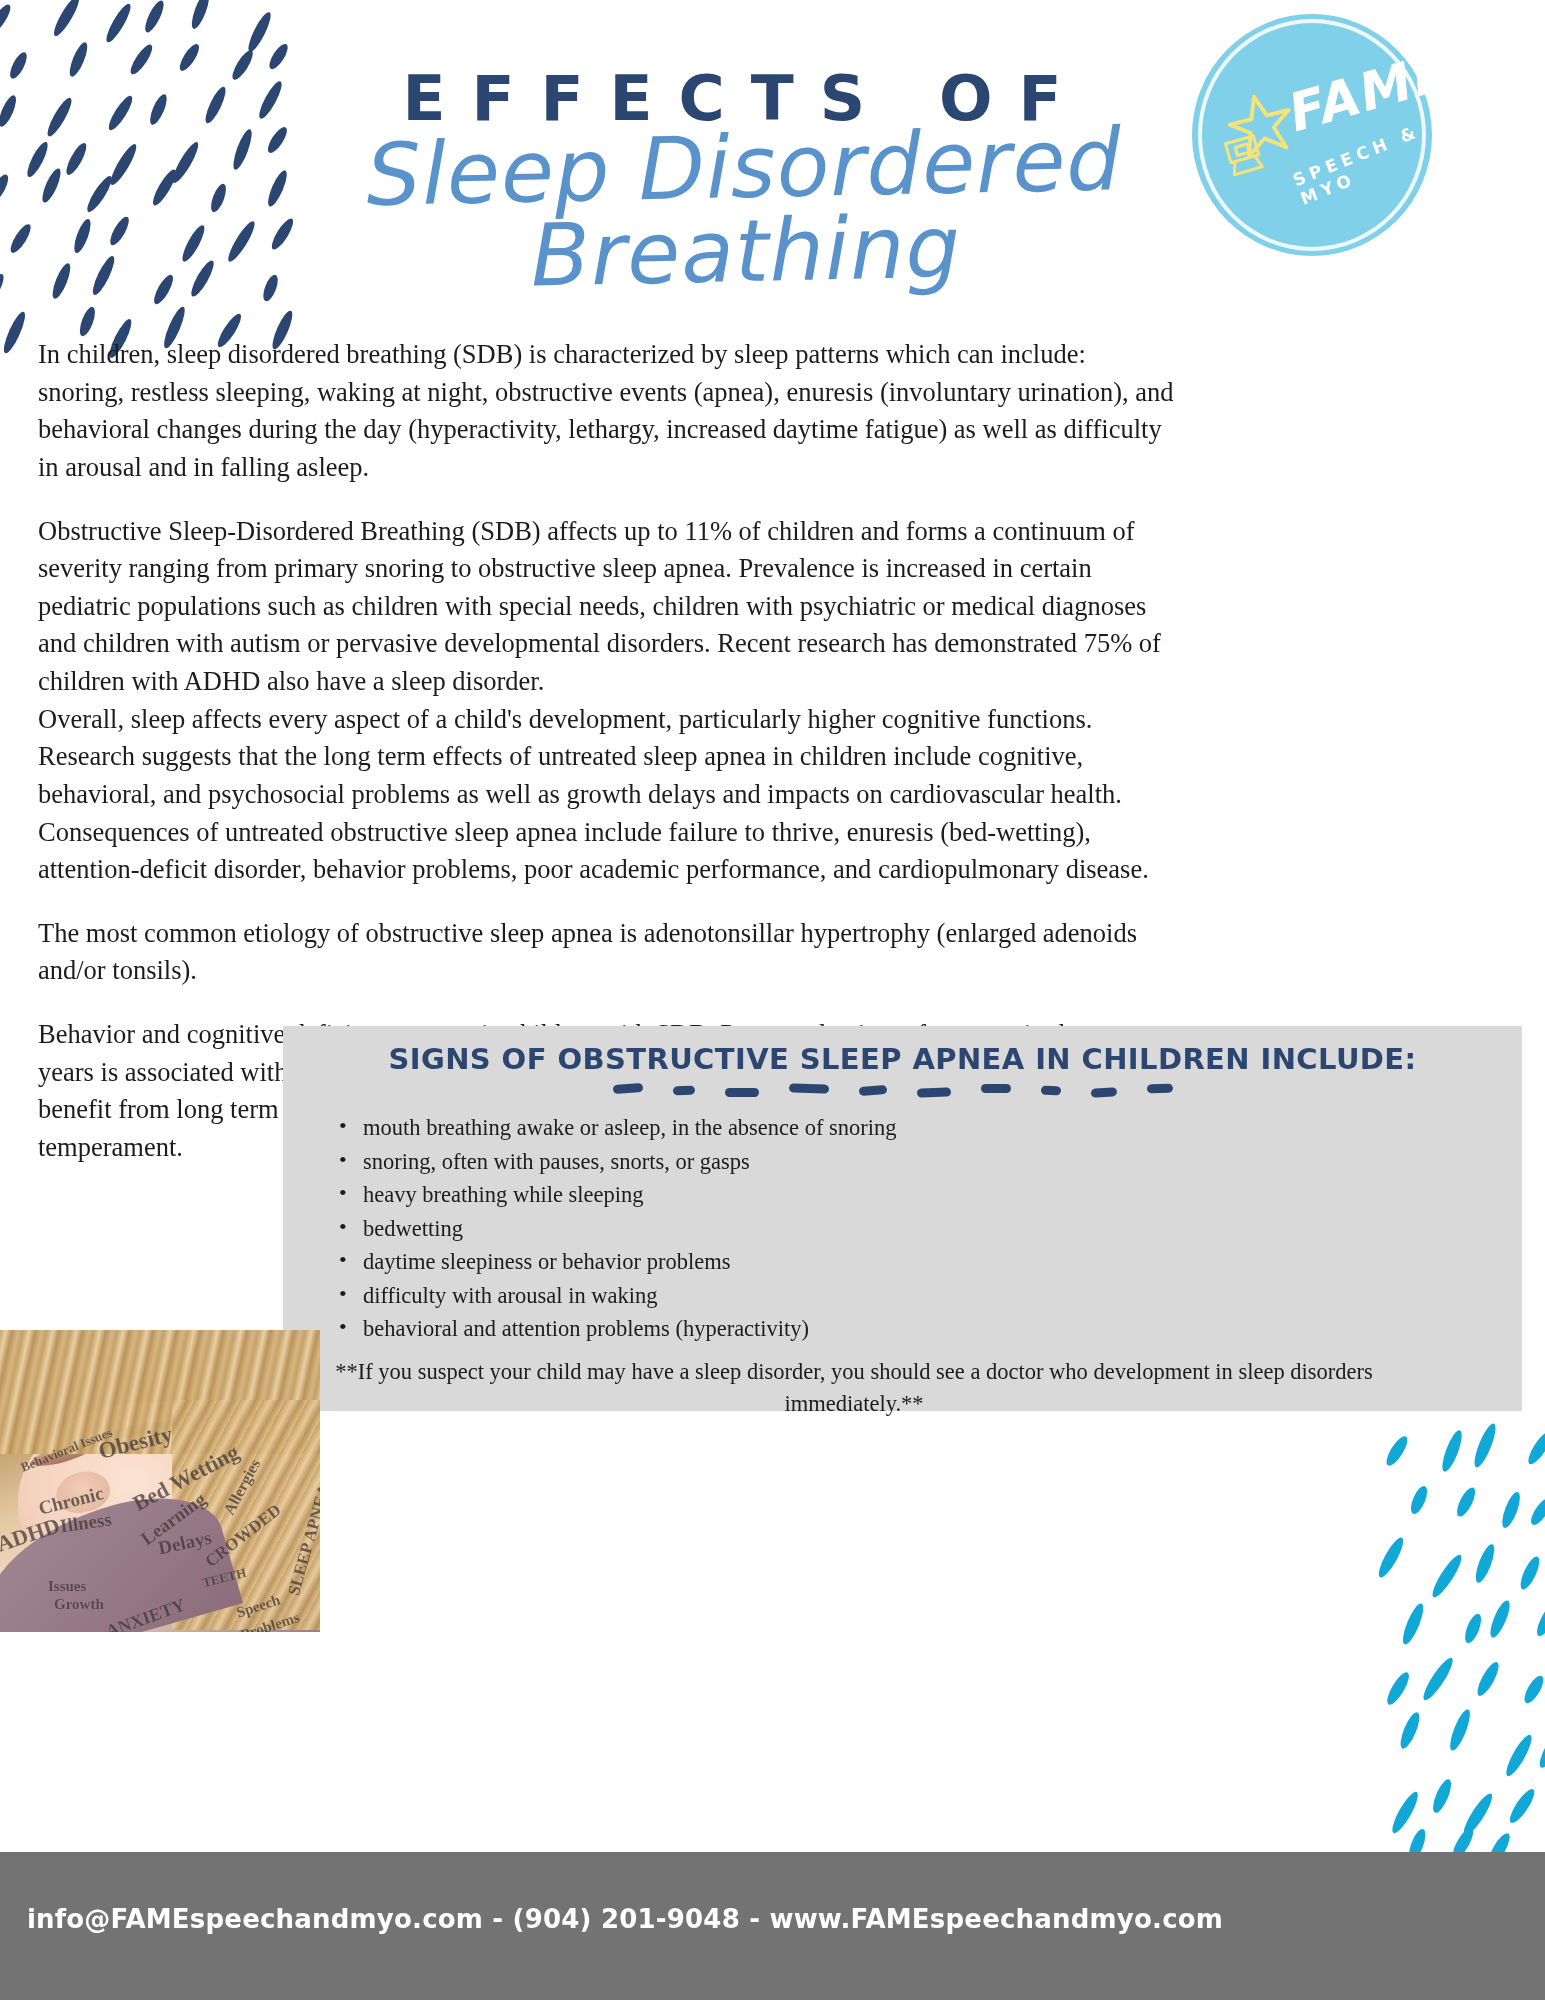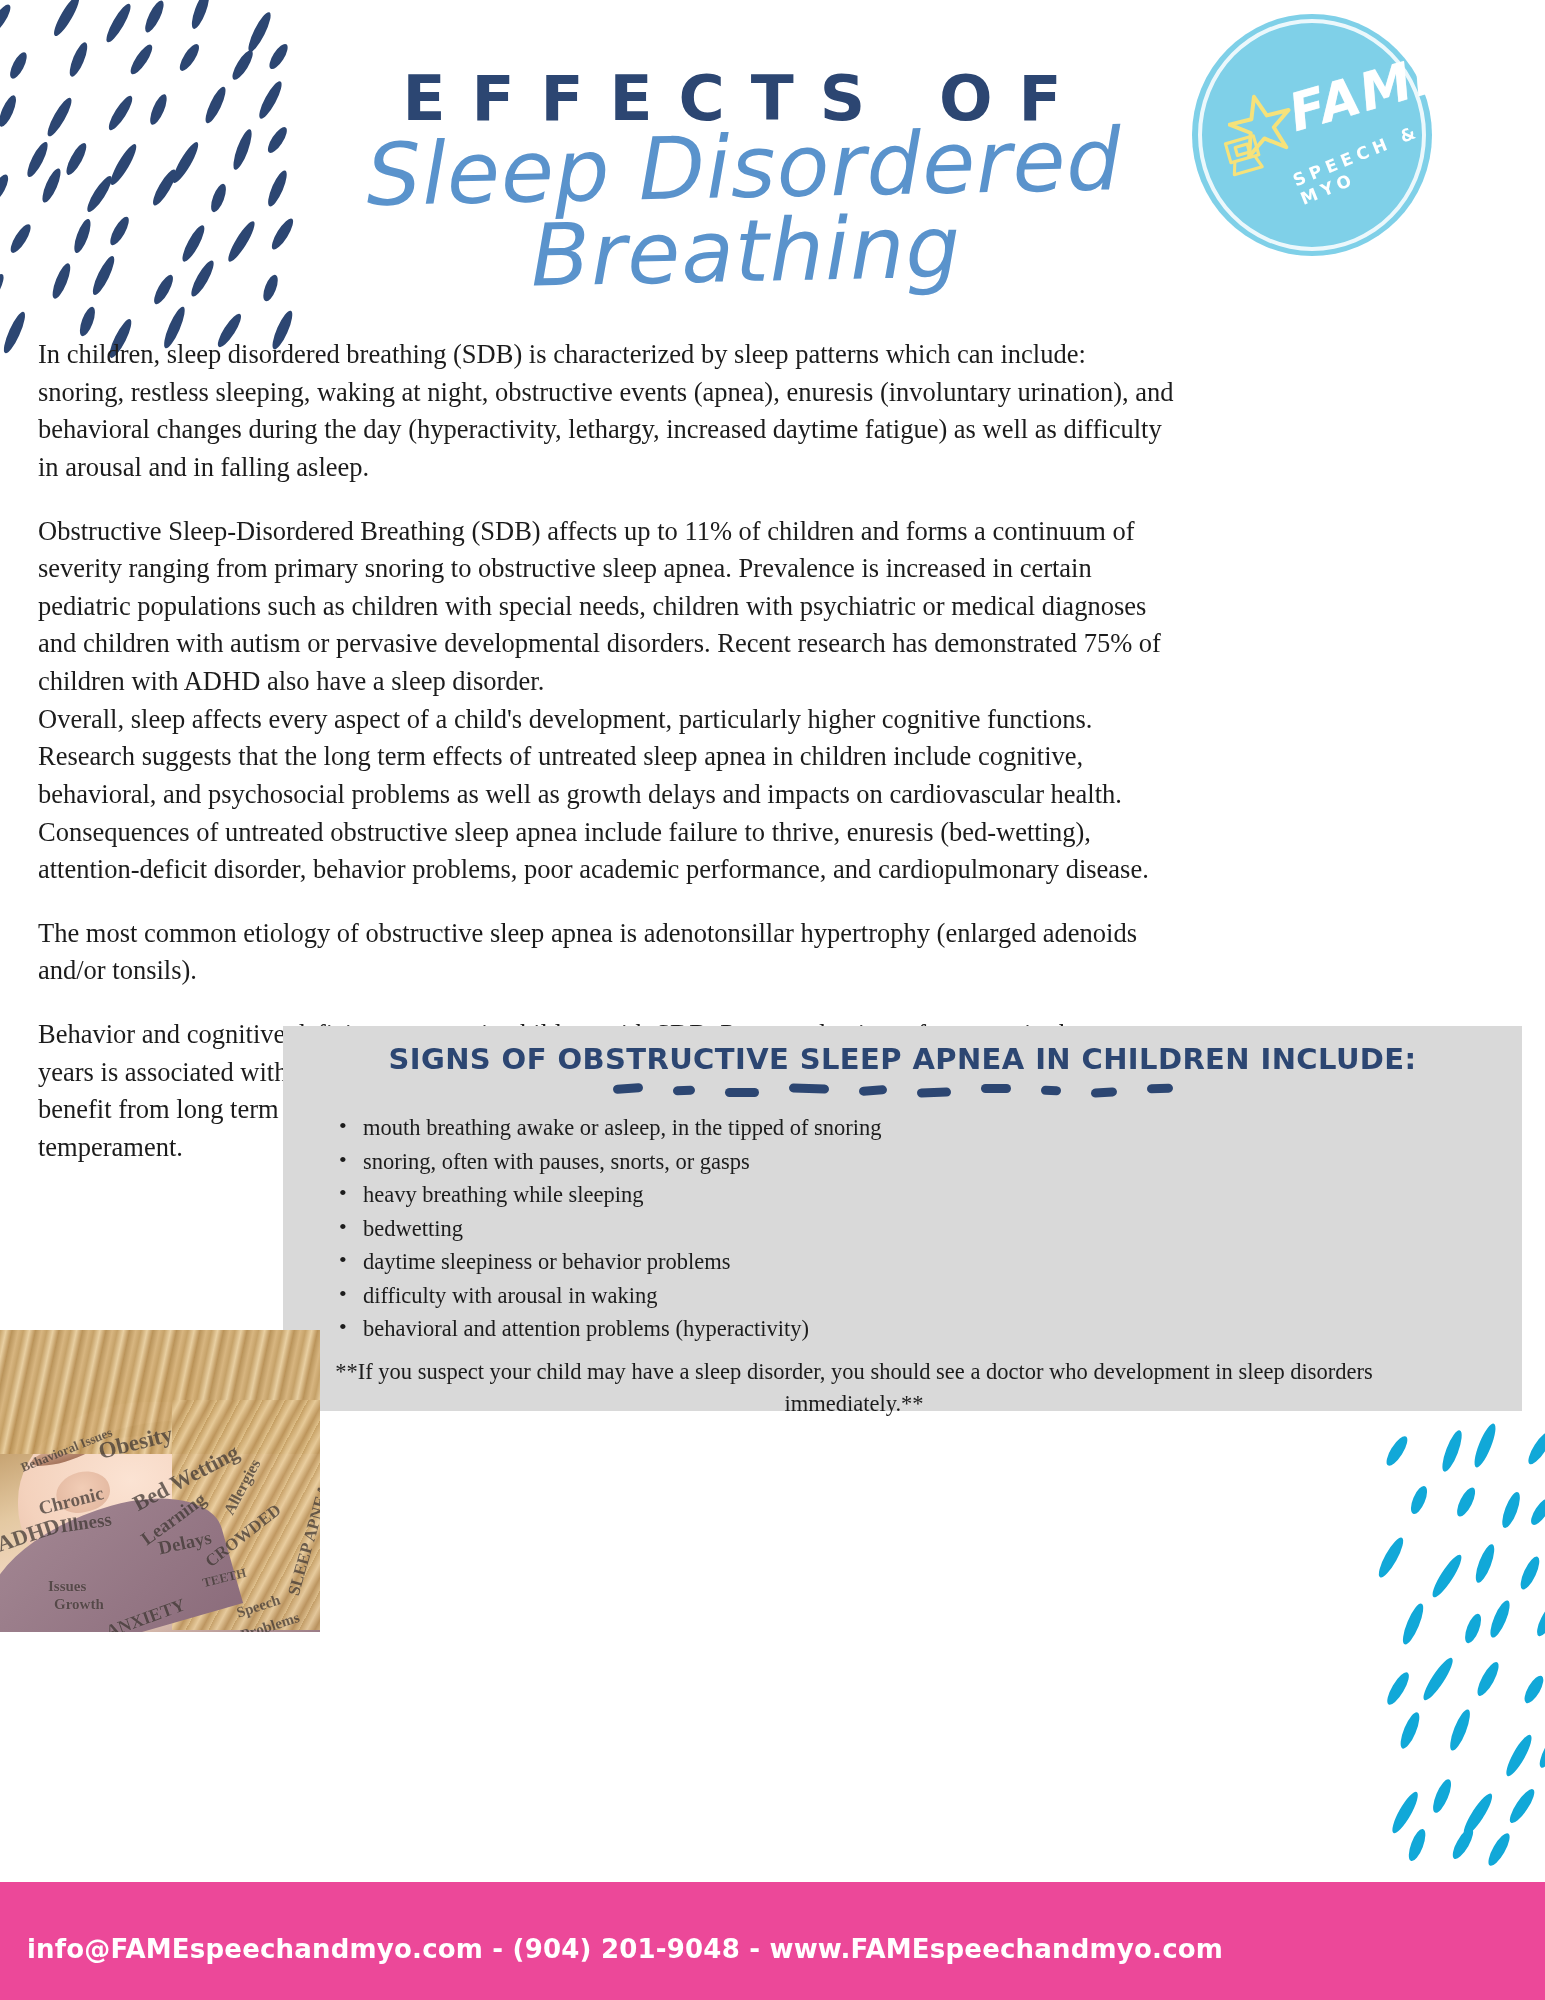--- a/index.html
+++ b/index.html
@@ -286,22 +286,22 @@
     line-height: 1.42;
     color: #1c1c1c;
   }
 
   
   #footer {
     position: absolute;
     left: 0;
     bottom: 0;
     width: 1545px;
-    height: 118px;
-    background: #ec4899;
+    height: 148px;
+    background: #737373;
   }
   #footer-text {
     position: absolute;
     left: 0;
     top: 52px;
     width: 1250px;
     text-align: center;
     color: #ffffff;
     font-family: "DejaVu Sans", sans-serif;
     font-weight: 700;
@@ -408,21 +408,21 @@
         <div class="ud" style="left: 112px; top: 4px; width: 34px; transform: rotate(0deg);"></div>
         <div class="ud" style="left: 176px; top: 0px; width: 40px; transform: rotate(2deg);"></div>
         <div class="ud" style="left: 246px; top: 2px; width: 28px; transform: rotate(-4deg);"></div>
         <div class="ud" style="left: 304px; top: 4px; width: 34px; transform: rotate(-2deg);"></div>
         <div class="ud" style="left: 368px; top: 0px; width: 30px; transform: rotate(0deg);"></div>
         <div class="ud" style="left: 428px; top: 2px; width: 20px; transform: rotate(2deg);"></div>
         <div class="ud" style="left: 478px; top: 4px; width: 26px; transform: rotate(-4deg);"></div>
         <div class="ud" style="left: 534px; top: 0px; width: 26px; transform: rotate(-2deg);"></div>
       </div>
     <ul id="signs-list">
-        <li>mouth breathing awake or asleep, in the tipped of snoring</li>
+        <li>mouth breathing awake or asleep, in the absence of snoring</li>
         <li>snoring, often with pauses, snorts, or gasps</li>
         <li>heavy breathing while sleeping</li>
         <li>bedwetting</li>
         <li>daytime sleepiness or behavior problems</li>
         <li>difficulty with arousal in waking</li>
         <li>behavioral and attention problems (hyperactivity)</li>
       </ul>
     <div id="signs-note">**If you suspect your child may have a sleep disorder, you should see a doctor who development in sleep disorders immediately.**</div>
   </div>
 

